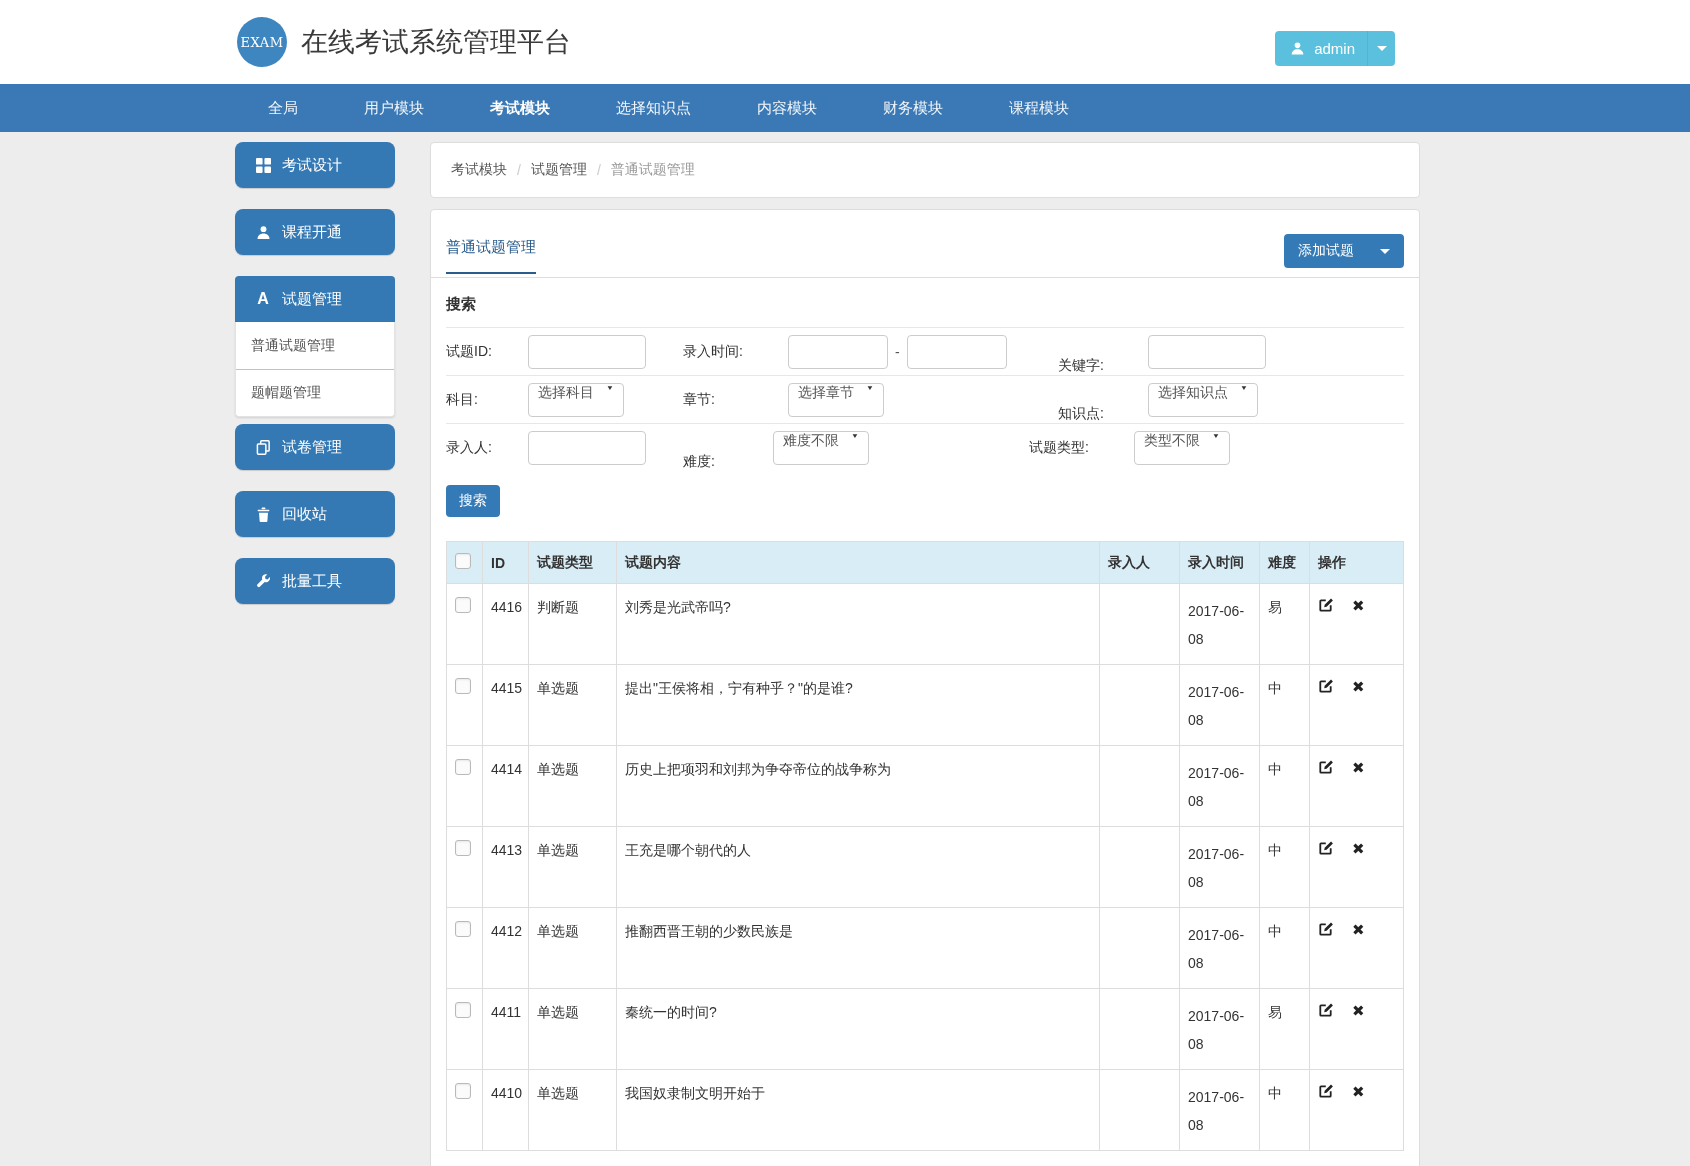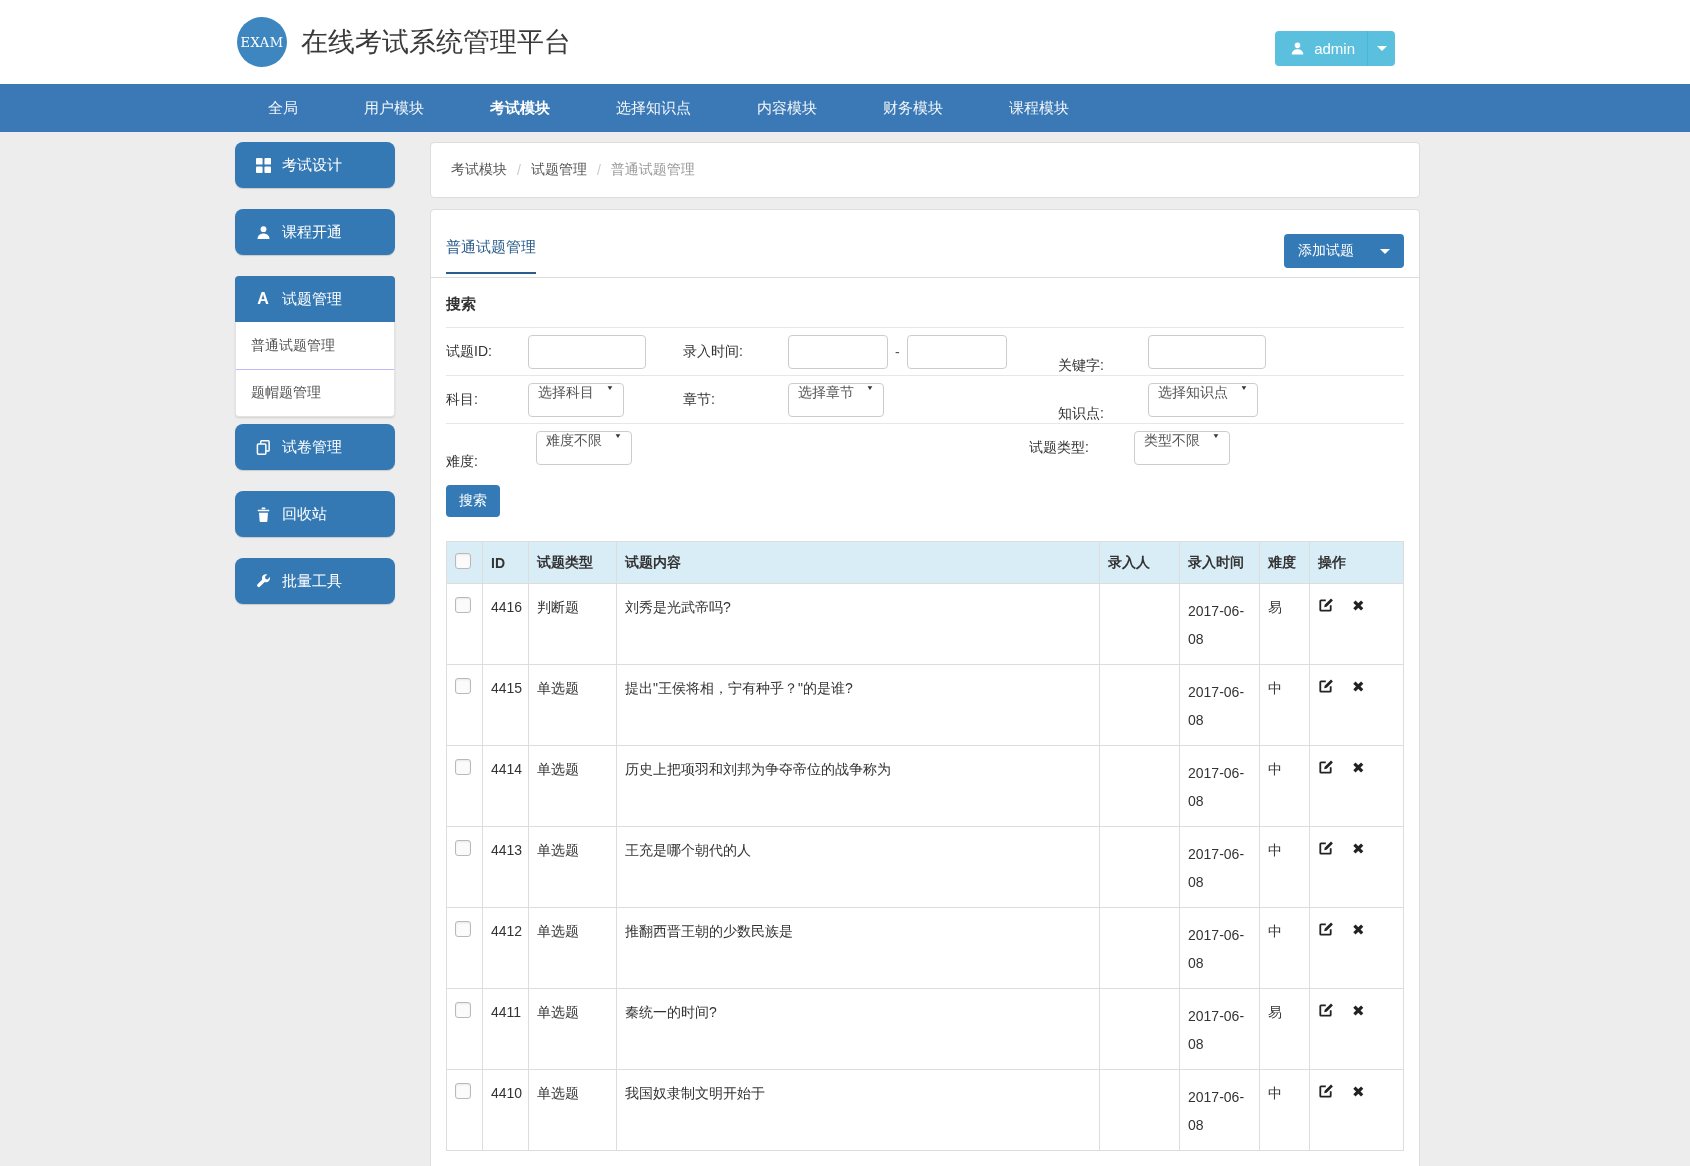--- a/index.html
+++ b/index.html
@@ -246,20 +246,24 @@
         <div class="fgroup g3">
           <span class="flabel">知识点:</span>
           <span class="fselect">
             <span>选择知识点</span>
             <span class="sel-caret">▼</span>
           </span>
         </div>
       </div>
 
       <div class="form-row">
+        <div class="fgroup g1">
+          <span class="flabel">录入人:</span>
+          <input class="tinput" value="" style="">
+        </div>
         <div class="fgroup g3">
           <span class="flabel">难度:</span>
           <span class="fselect">
             <span>难度不限</span>
             <span class="sel-caret">▼</span>
           </span>
         </div>
         <div class="fgroup g2">
           <span class="flabel">试题类型:</span>
           <span class="fselect">

